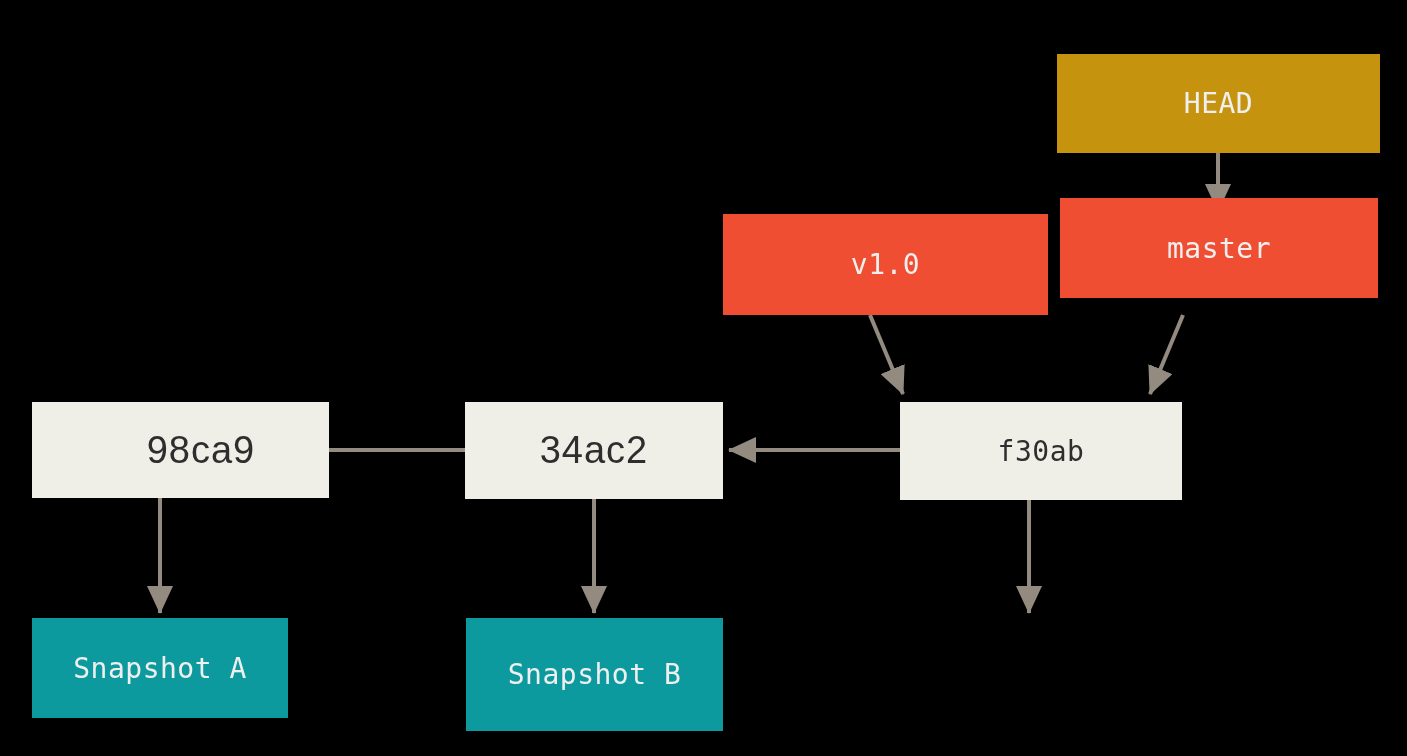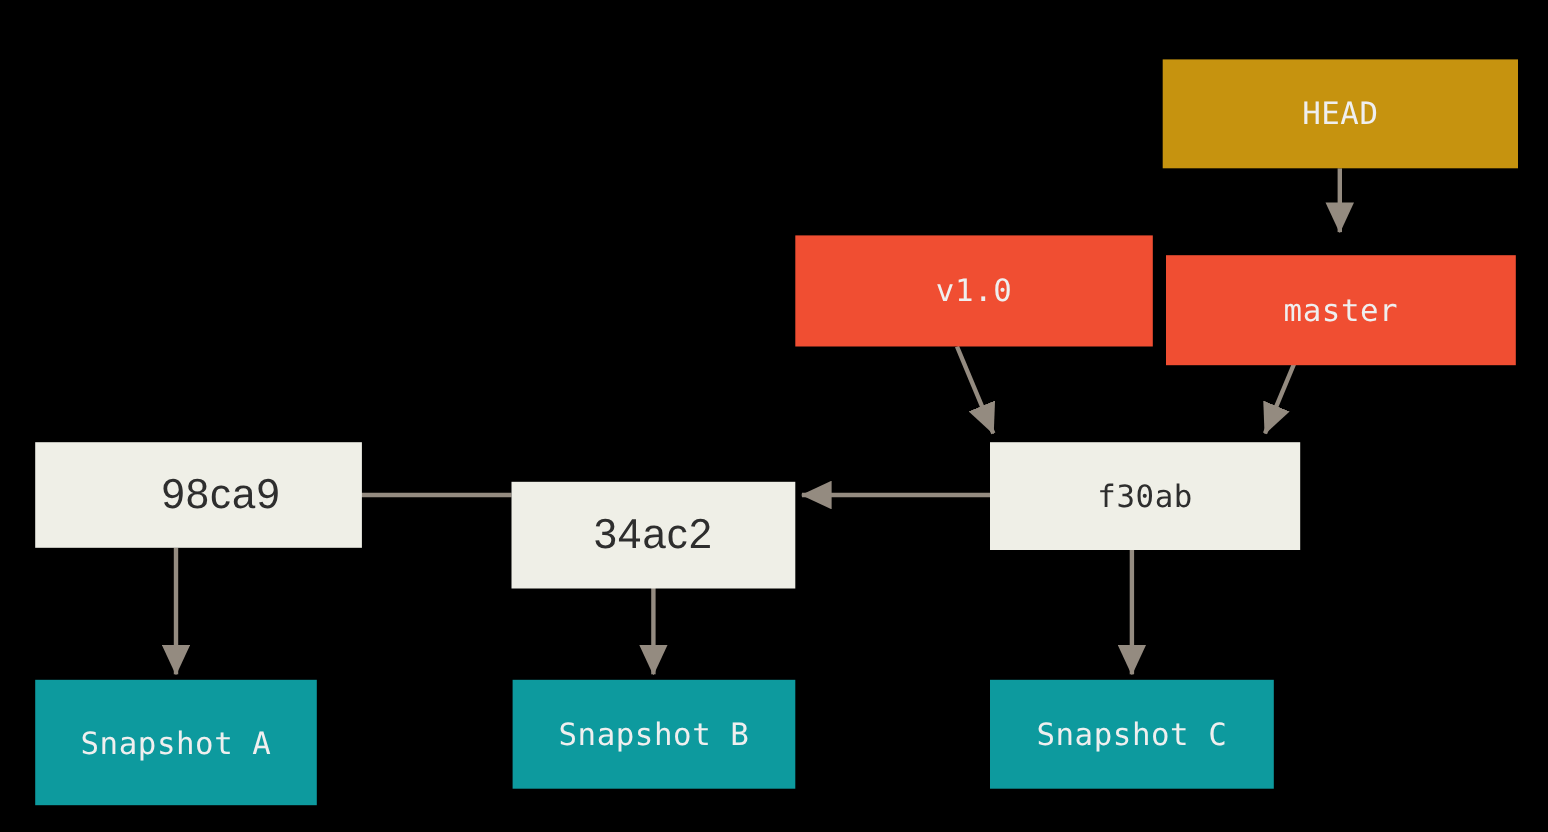--- a/index.html
+++ b/index.html
@@ -41,26 +41,26 @@
     letter-spacing: 1px;
   }
   .snapshot-node {
     background: var(--snapshot_fill, #0D9A9E);
     color: var(--label_text, #EFEFEF);
   }
 
   
   #box-head     { left: 1057px; top:  54px; width: 323px; height:  99px; }
   #box-v10      { left:  723px; top: 214px; width: 325px; height: 101px; }
-  #box-master   { left: 1060px; top: 232px; width: 318px; height: 100px; }
+  #box-master   { left: 1060px; top: 198px; width: 318px; height: 100px; }
   #box-c1       { left:   32px; top: 402px; width: 256px; height:  96px; padding-left: 41px; }
-  #box-c2       { left:  465px; top: 402px; width: 258px; height:  97px; margin-top: 36px; }
+  #box-c2       { left:  465px; top: 402px; width: 258px; height:  97px; }
   #box-c3       { left:  900px; top: 402px; width: 282px; height:  98px; }
-  #box-snapA    { left:   32px; top: 618px; width: 256px; height:  114px; }
-  #box-snapB    { left:  466px; top: 618px; width: 257px; height:  99px; }
+  #box-snapA    { left:   32px; top: 618px; width: 256px; height:  100px; }
+  #box-snapB    { left:  466px; top: 618px; width: 257px; height:  113px; }
   #box-snapC    { left:  900px; top: 618px; width: 258px; height:  99px; }
 
   #edges {
     position: absolute;
     left: 0; top: 0;
     width: 1407px;
     height: 756px;
     pointer-events: none;
   }
   #edges line {
@@ -117,17 +117,14 @@
   </div>
 
   <div id="box-snapA" class="node snapshot-node">
     <span>Snapshot A</span>
   </div>
 
   <div id="box-snapB" class="node snapshot-node">
     <span>Snapshot B</span>
   </div>
 
-  <div id="box-snapC" class="node snapshot-node">
-    <span>Snapshot C</span>
-  </div>
 
 </div>
 
 </body></html>

